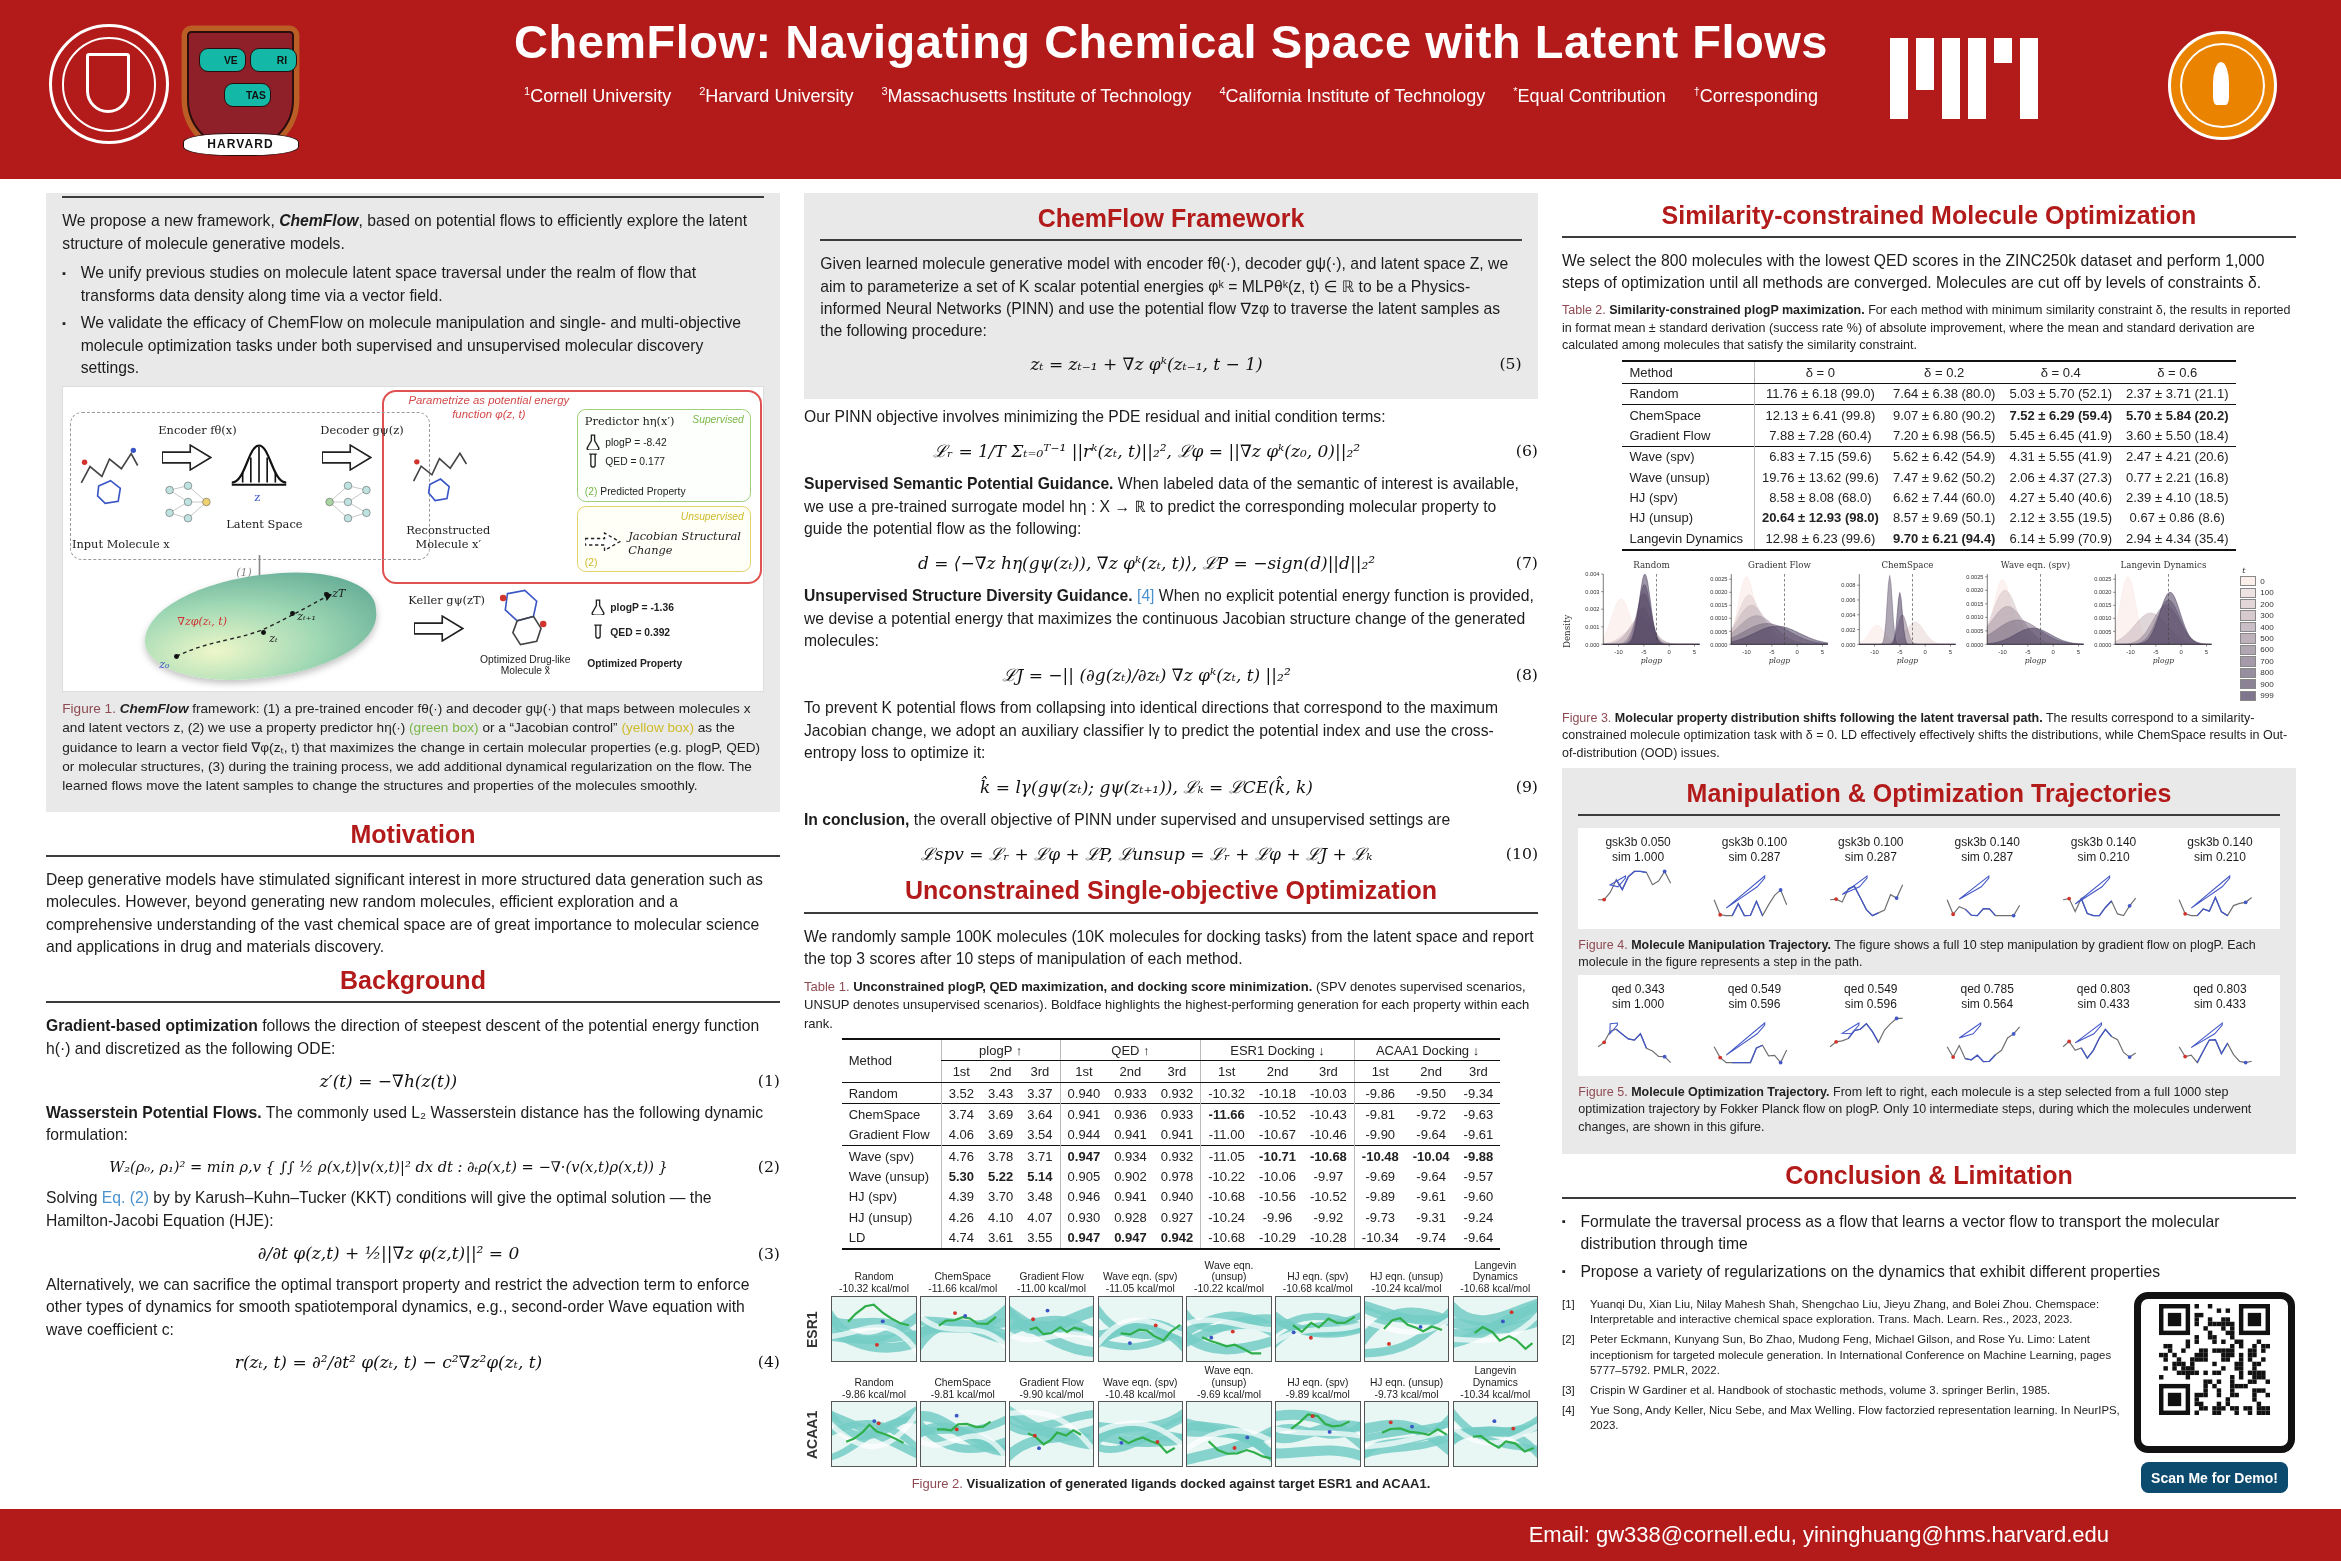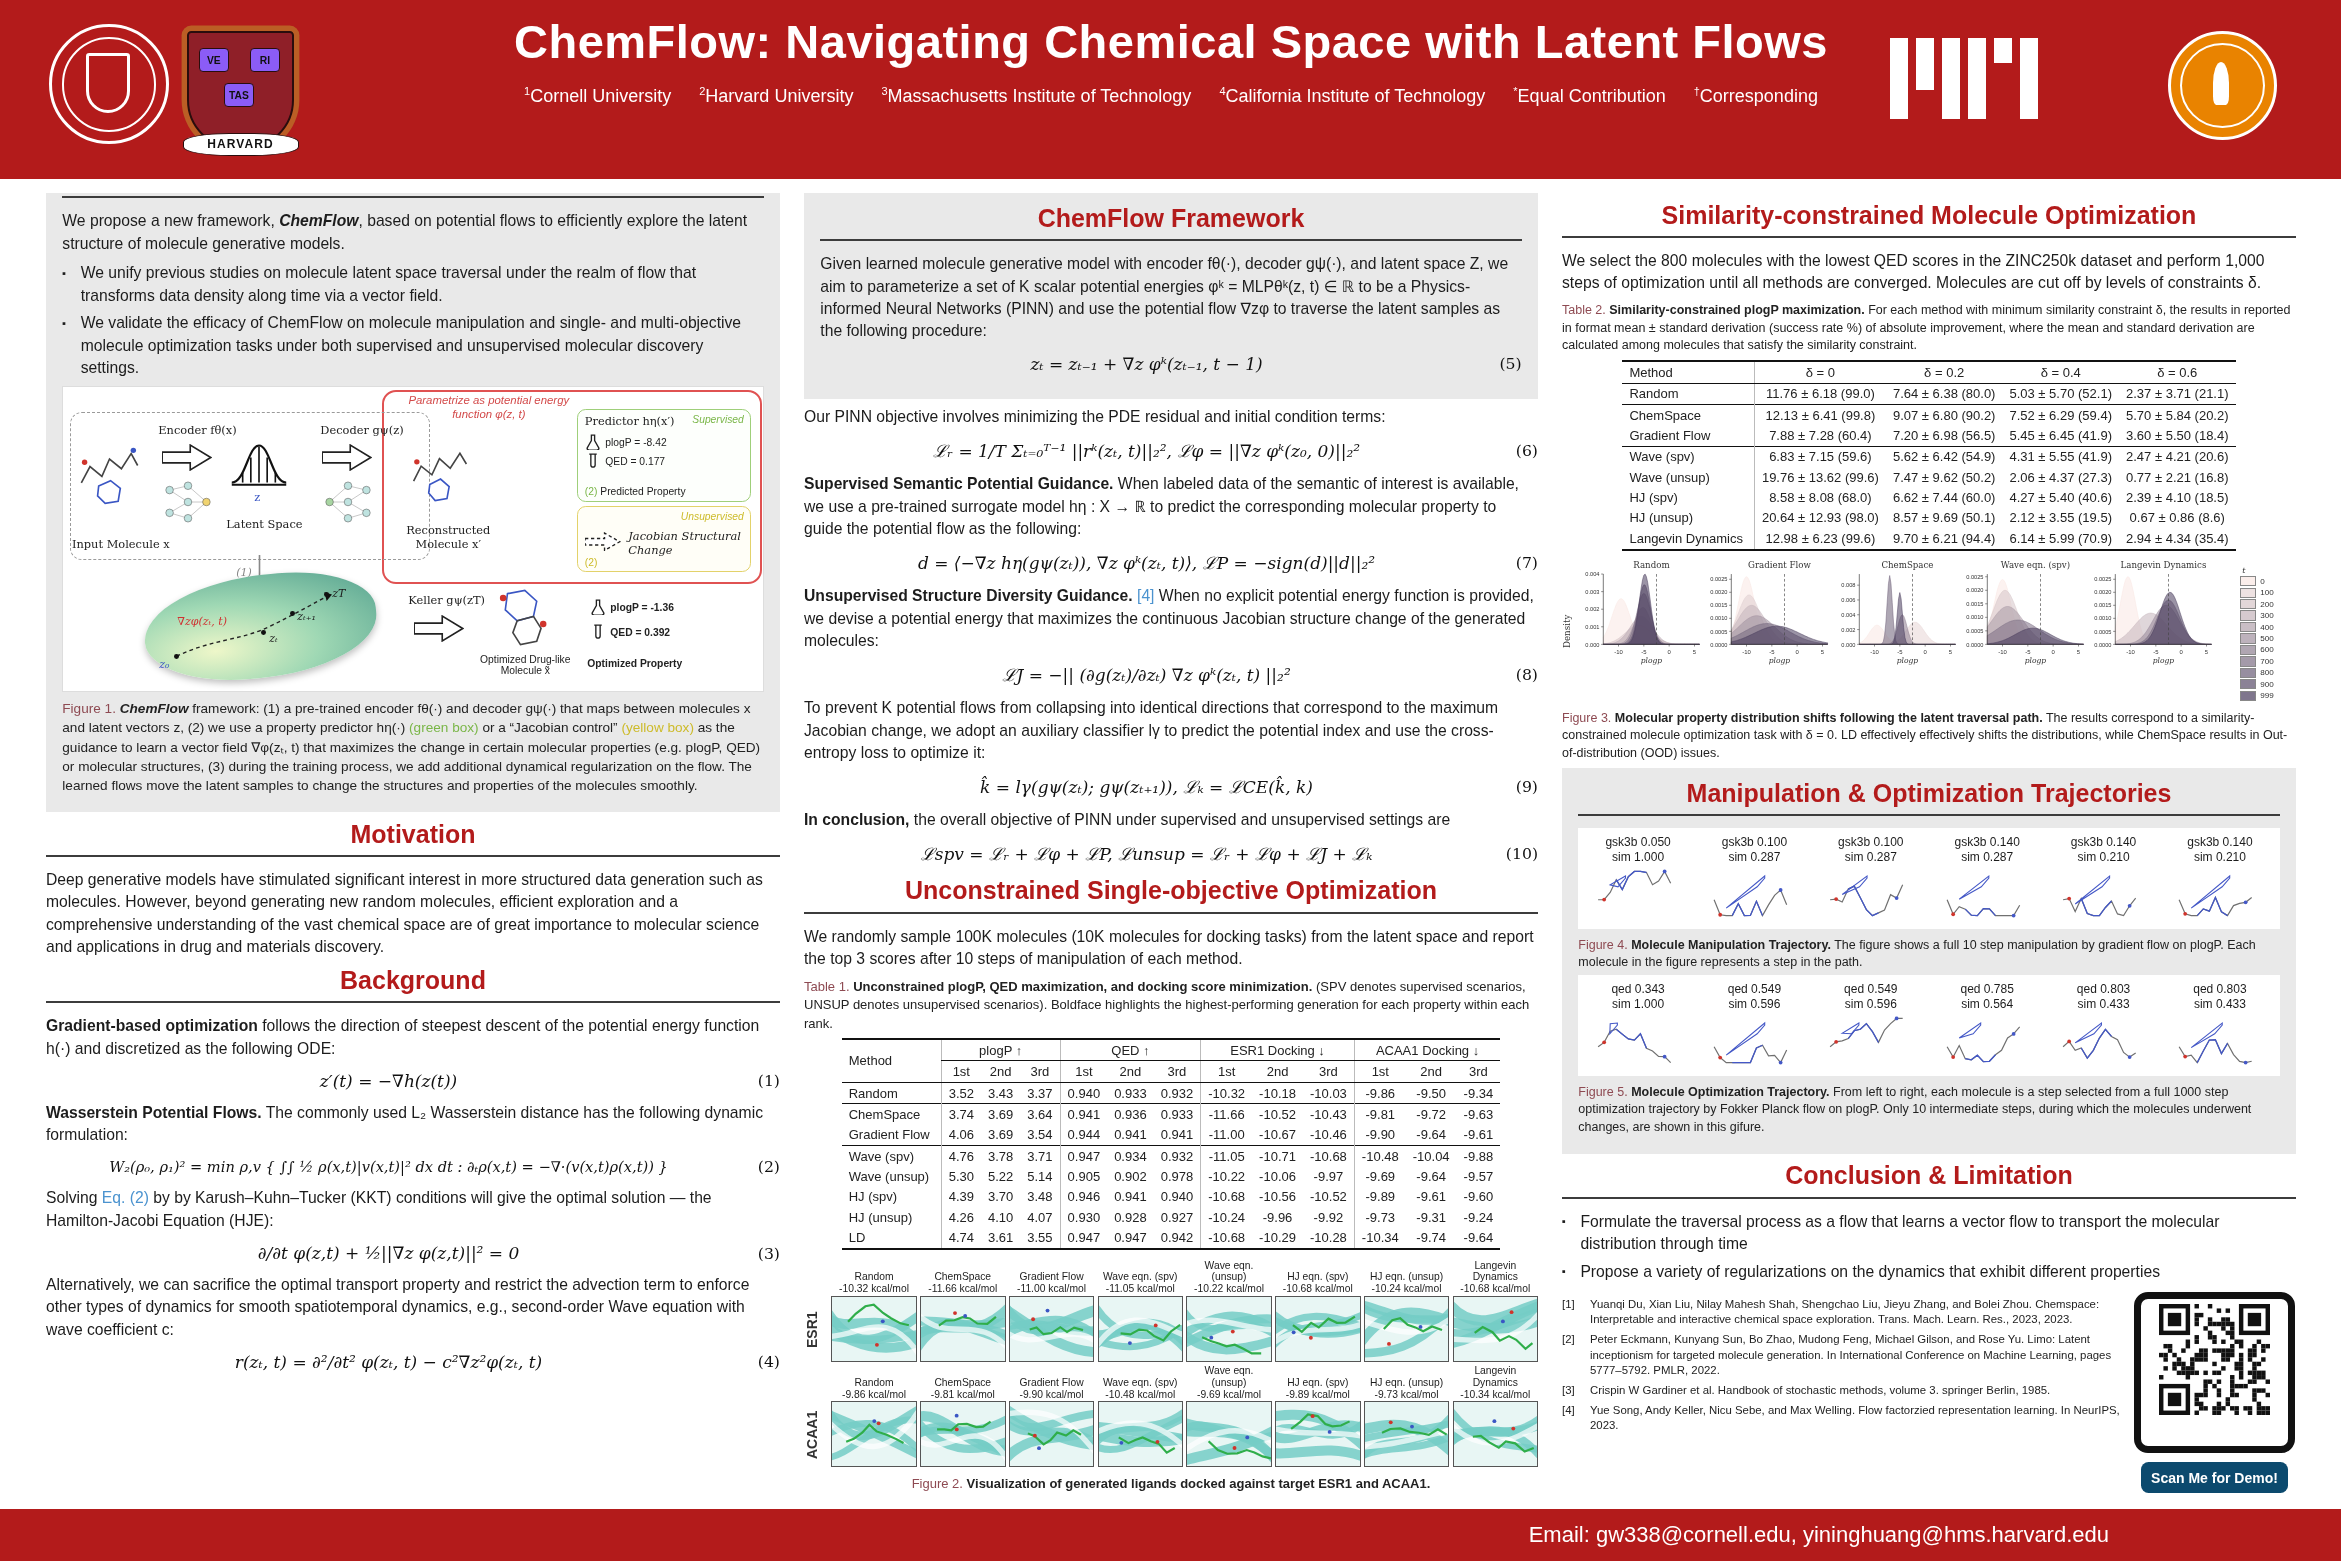--- a/index.html
+++ b/index.html
@@ -12,21 +12,21 @@
   .authors .author{margin:0 18.4px;}
   .authors sup{font-size:16.3px;}
   .affils{font-size:18px;text-align:center;margin-top:16.3px;}
   .affils .affil{margin:0 14px;}
   .affils sup{font-size:11px;}
   .logo{position:absolute;top:24.4px;}
   .seal{width:114px;height:114px;border:3.8px solid #fff;border-radius:50%;position:relative;}
   .seal .inner{position:absolute;left:9.8px;top:9.8px;right:9.8px;bottom:9.8px;border:2.7px solid #fff;border-radius:50%;}
   .seal .shield{position:absolute;left:34px;top:26px;width:38px;height:54px;border:3.3px solid #fff;border-radius:3.3px 3.3px 22px 22px;}
   .hshield{width:103px;height:114px;background:#8f1f28;border:2.2px solid #2a0d0d;border-radius:4.3px 4.3px 49px 49px;position:relative;box-shadow:0 0 0 5.4px rgba(193,149,45,.55);}
-  .hbook{position:absolute;width:28px;height:22px;background:#8b5cf6;border:1.6px solid #2a0d0d;border-radius:4px;color:#111;font-size:10.3px;font-weight:bold;display:flex;align-items:center;justify-content:center;}
+  .hbook{position:absolute;width:28px;height:22px;background:#14b8a6;border:1.6px solid #2a0d0d;border-radius:9px;color:#111;font-size:10.3px;font-weight:bold;display:flex;align-items:center;justify-content:center;padding-left:17px;}
   .hbanner{position:absolute;bottom:-8.7px;left:-6.5px;right:-6.5px;height:20.6px;background:#fff;border:1.6px solid #2a0d0d;border-radius:40%;color:#111;font-size:12px;font-weight:bold;display:flex;align-items:center;justify-content:center;letter-spacing:1.1px;}
   .mitlogo{display:flex;gap:7.6px;align-items:flex-start;height:81px;}
   .mitlogo .bar{width:18.4px;background:#fff;}
   .caltechseal{width:103px;height:103px;border-radius:50%;background:#e98300;border:3.3px solid #fff;position:relative;}
   .caltechseal .ring{position:absolute;left:8.7px;top:8.7px;right:8.7px;bottom:8.7px;border:2.2px solid #fff;border-radius:50%;}
   .caltechseal .flame{position:absolute;left:42px;top:28px;width:16.3px;height:43px;background:#fff;border-radius:50% 50% 20% 20%;}
   
   .main{position:absolute;top:179px;bottom:52px;left:0;right:0;display:grid;grid-template-columns:repeat(3,1fr);gap:24px;padding:14px 46px;}
   .col{overflow:hidden;height:100%;}
   .sec-title{font-size:25px;font-weight:bold;color:#b31b1b;text-align:center;margin:7.6px 0 6.5px;}
@@ -47,21 +47,21 @@
   .cap-label{color:#8e4a52;}
   .cap-bold{font-weight:bold;}
   
   .tablewrap{margin:5.4px 0 9.8px;}
   table.datatable{border-collapse:collapse;margin:0 auto;font-size:13px;color:#222;border-top:2.2px solid #111;border-bottom:2.2px solid #111;}
   table.datatable th,table.datatable td{padding:2.7px 7px;text-align:center;white-space:nowrap;font-weight:normal;}
   table.datatable thead th{border-bottom:1.6px solid #111;}
   table.datatable td.method,table.datatable th.method{text-align:left;padding-right:11px;}
   table.datatable td.sep,table.datatable th.sep{border-left:1.1px solid #bbb;}
   table.datatable tr.groupsep td{border-top:1.6px solid #111;}
-  .bold{font-weight:normal;}
+  .bold{font-weight:bold;}
   
   .fig2grid{display:grid;grid-template-columns:24px repeat(8,1fr);gap:3.3px;margin:5.4px 0 2.2px;align-items:end;}
   .fig2-rowlabel{writing-mode:vertical-rl;transform:rotate(180deg);font-size:14px;font-weight:bold;color:#333;text-align:center;height:65px;align-self:end;}
   .fig2-name{font-size:10.3px;text-align:center;line-height:1.15;}
   .fig2-kcal{font-size:10.3px;text-align:center;margin-bottom:1.6px;}
   .fig2-img{border:0.5px solid #555;height:64px;overflow:hidden;background:#e8f6f4;}
   
   .fig3{display:flex;align-items:stretch;margin:3.3px 0 0;}
   .fig3-ylabel{writing-mode:vertical-rl;transform:rotate(180deg);font-family:"DejaVu Serif",serif;font-size:8.7px;color:#333;text-align:center;width:13px;}
   .fig3-panels{display:flex;flex:1;}

